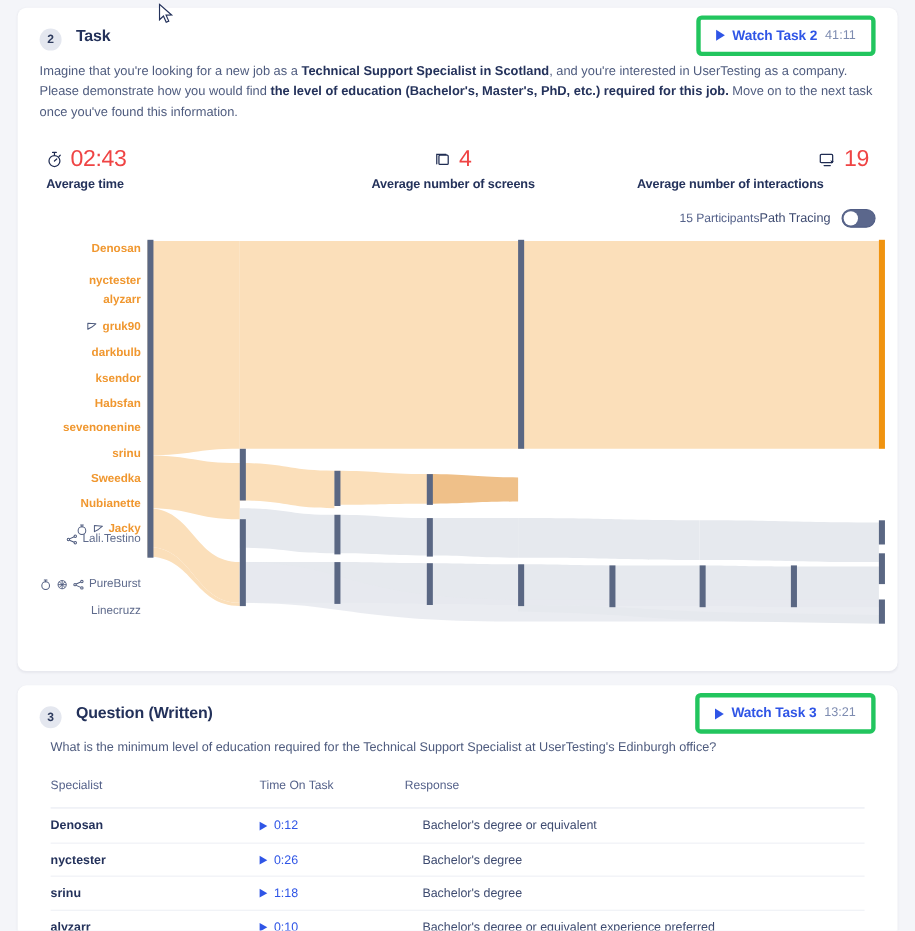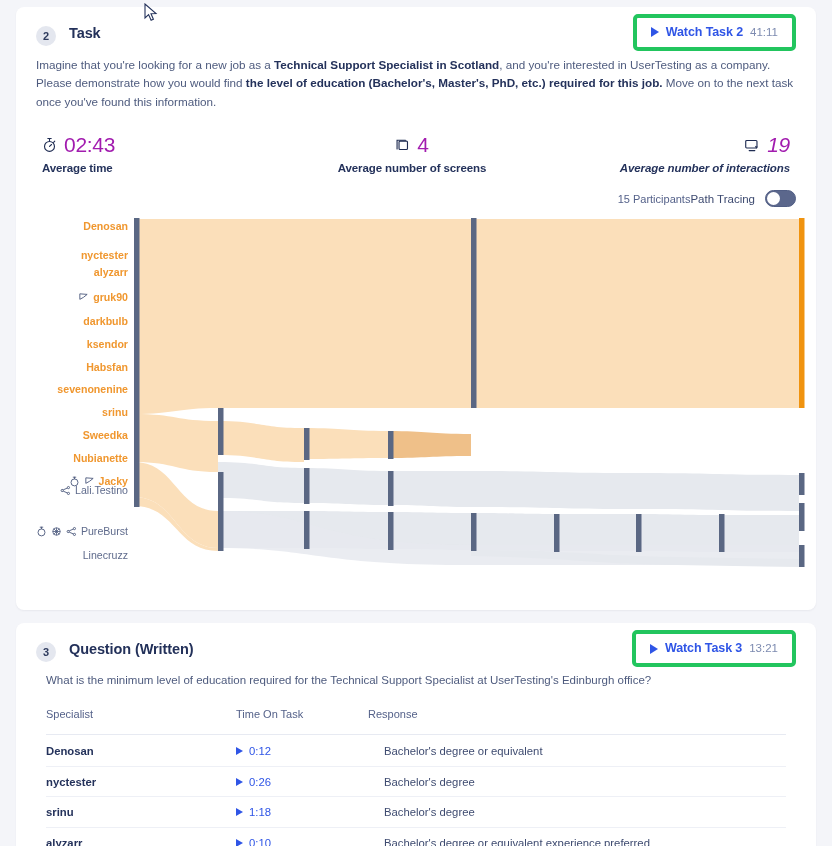--- a/index.html
+++ b/index.html
@@ -71,24 +71,24 @@
   }
   .task-desc b { color: #24325b; font-weight: 700; }
 
   
   .stats {
     display: flex;
     padding: 22px 0 0 0;
   }
   .stat { flex: 1; text-align: center; }
   .stat:first-child { text-align: left; padding-left: 26px; flex: 0 0 270px; }
-  .stat:last-child  { text-align: right; padding-right: 26px; font-style: italic; }
+  .stat:last-child  { padding-right: 26px; }
   .stat-val {
     display: flex; align-items: center; gap: 7px;
-    font-size: 21px; font-weight: 400; color: #a21caf;
+    font-size: 21px; font-weight: 400; color: #ef4444;
     justify-content: flex-start; letter-spacing: -0.3px;
   }
   .stat.c .stat-val { justify-content: center; }
   .stat.r .stat-val { justify-content: flex-end; }
   .stat-lab {
     font-size: 11.5px; font-weight: 700; color: #24325b;
     margin-top: 5px; letter-spacing: -0.1px;
   }
   .sicon { display: inline-flex; align-items: center; color: #1f2c52; }
 

